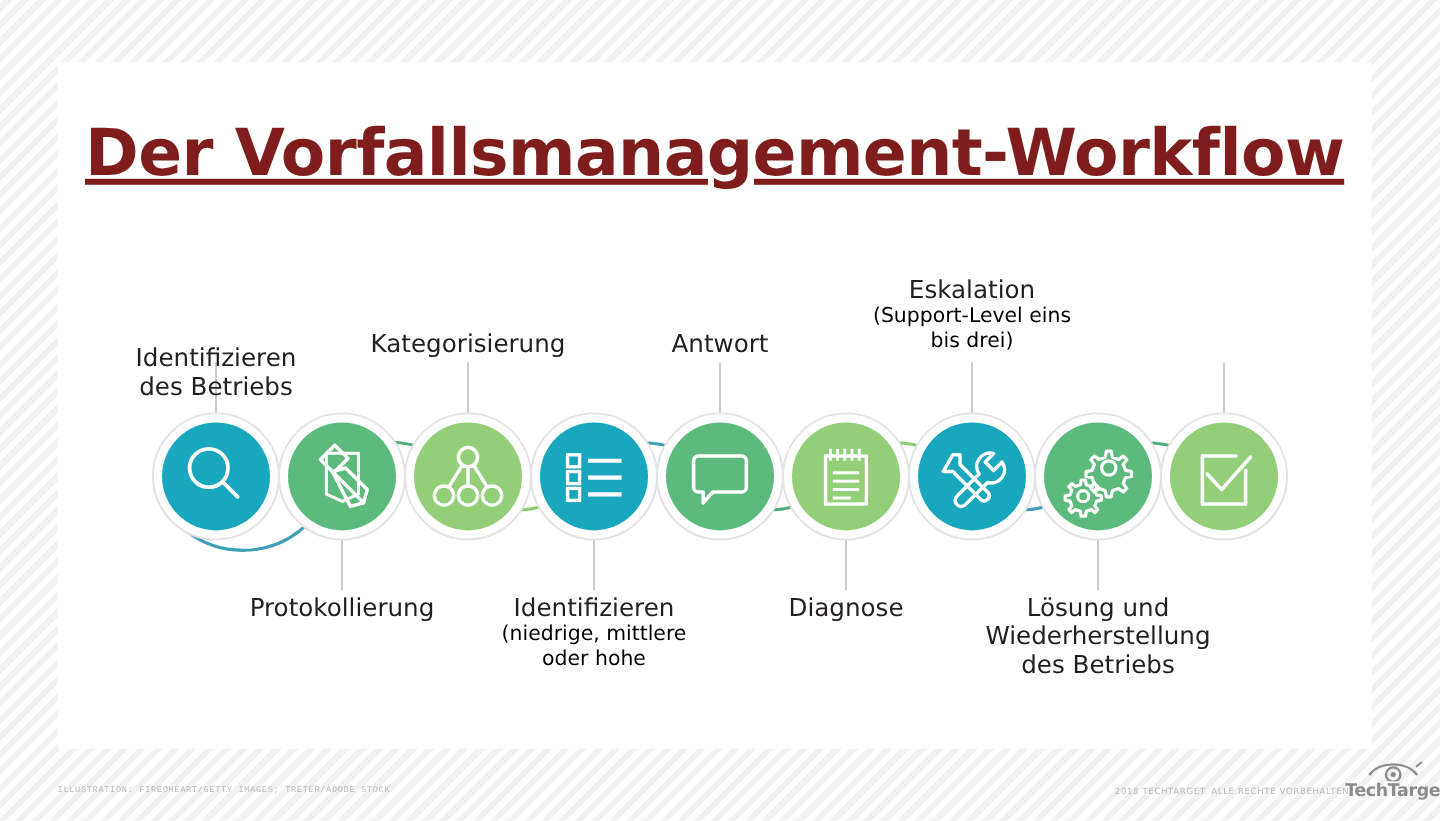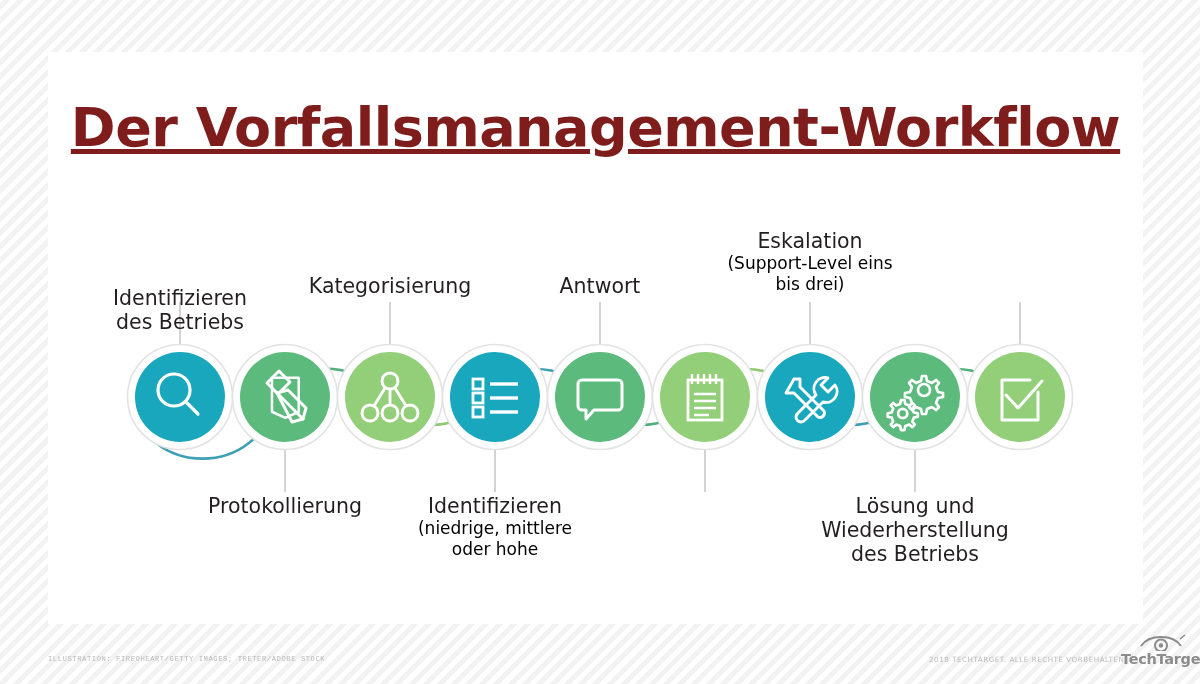--- a/index.html
+++ b/index.html
@@ -280,20 +280,23 @@
     <div class="lbl" style="left:137px;top:442px;width:200px;">
       <span>Protokollierung</span>
     </div>
 
     <div class="lbl" style="left:347px;top:442px;width:200px;">
       <span>Identifizieren</span>
       <span class="sub">(niedrige, mittlere</span>
       <span class="sub">oder hohe</span>
     </div>
 
+    <div class="lbl" style="left:557px;top:442px;width:200px;">
+      <span>Diagnose</span>
+    </div>
 
     <div class="lbl" style="left:767px;top:442px;width:200px;">
       <span>Lösung und</span><br>
       <span>Wiederherstellung</span><br>
       <span>des Betriebs</span>
     </div>
 
   </div>
 </div>
 

